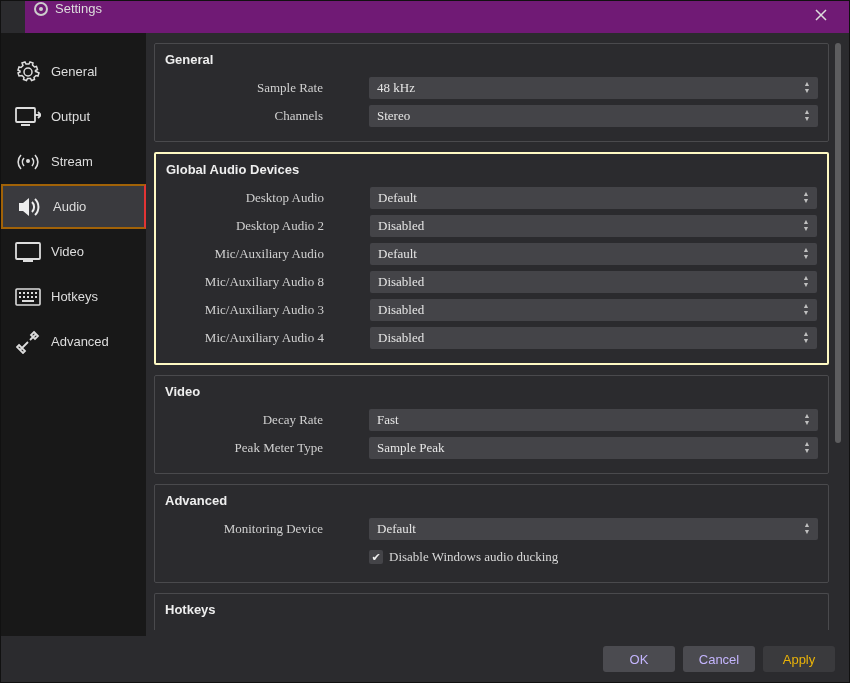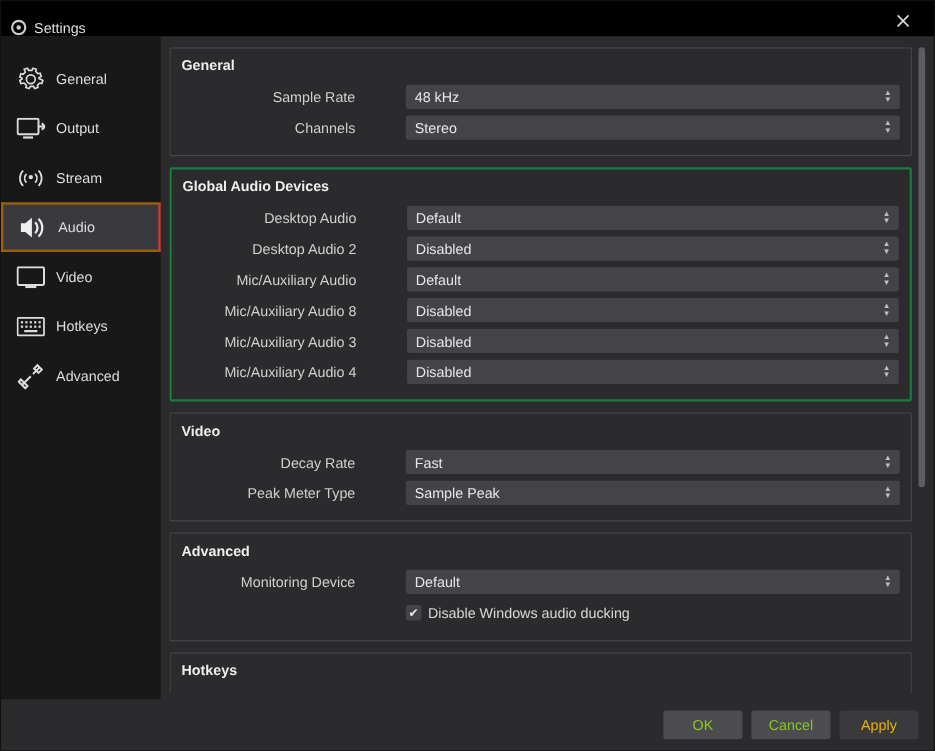--- a/index.html
+++ b/index.html
@@ -14,23 +14,24 @@
   .window {
     width: 850px; height: 683px;
     display: flex; flex-direction: column;
     background: #2b2b2e;
     border: 1px solid #111;
   }
 
   
   .titlebar {
     height: 32px;
-    display: flex; align-items: flex-end;
+    display: flex; align-items: flex-start;
     padding: 0 8px;
-    background: #000000;
+    background: #701a75;
+    margin-left: 24px;
   }
   .titlebar .title { margin-left: 6px; font-size: 13px; color: #ddd; }
   .titlebar .spacer { flex: 1; }
   .titlebar .close {
     width: 40px; height: 28px;
     display: flex; align-items: center; justify-content: center;
     color: #ddd; cursor: pointer;
   }
 
   
@@ -84,32 +85,33 @@
   }
 
   
   .section {
     border: 1px solid #4a4a4d;
     border-radius: 2px;
     padding: 8px 10px 10px 10px;
     background: #2b2b2e;
   }
   .section.highlight {
-    border: 2px solid #15803d;
+    border: 2px solid #fef9c3;
   }
   .section-title {
     font-weight: 600;
     font-size: 13px;
     color: #eee;
     margin-bottom: 8px;
   }
   .row {
     display: flex; align-items: center;
     height: 26px;
     margin-bottom: 2px;
+    font-family: Liberation Serif, serif;
   }
   .row .label {
     width: 168px;
     text-align: right;
     padding-right: 10px;
     color: #d0d0d0;
     font-size: 13px;
   }
   .row .field { flex: 1; padding-left: 36px; }
 
@@ -153,21 +155,21 @@
     height: 46px;
     display: flex; align-items: center; justify-content: flex-end;
     gap: 8px;
     padding-right: 14px;
     background: #2b2b2e;
   }
   .btn {
     min-width: 72px; height: 26px;
     background: #4b4b50;
     border-radius: 3px;
-    color: #84cc16;
+    color: #c4b5fd;
     display:flex; align-items:center; justify-content:center;
     cursor: pointer;
     font-size: 13px;
   }
   .btn.disabled { background: #3a3a3d; color: #eab308; cursor: default; }
 
   svg { display:block; }
 </style>
 </head>
 <body>

